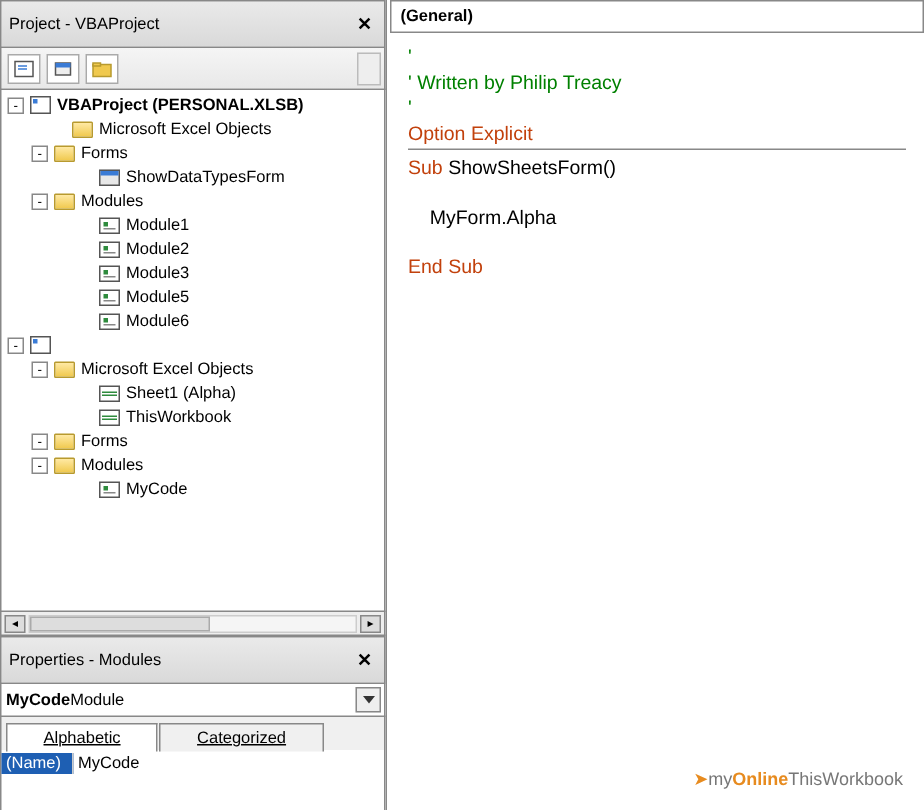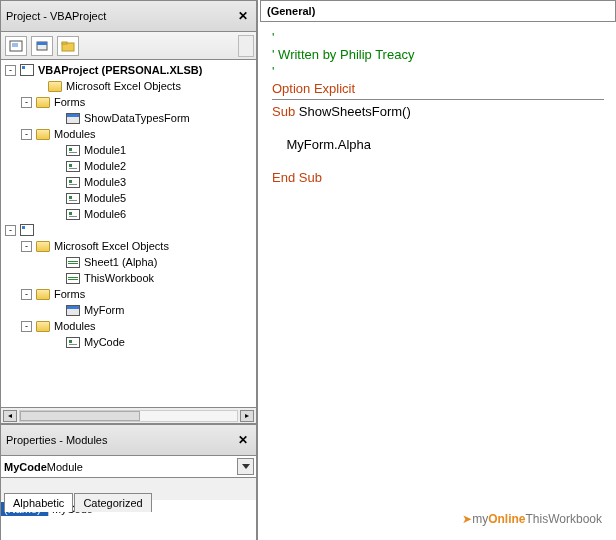--- a/index.html
+++ b/index.html
@@ -46,21 +46,21 @@
 .hbtn{width:14px;height:12px;border:1px solid #888;background:#ddd;display:flex;align-items:center;justify-content:center;font-size:8px;}
 .htrack{flex:1;margin:0 2px;height:12px;background:#f5f5f5;border:1px solid #ccc;position:relative;}
 .hthumb{position:absolute;left:0;top:0;height:10px;width:120px;background:#ddd;border:1px solid #aaa;}
 
 
 .props { }
 .prop-combo { height:22px; border:1px solid #888; border-top:none; display:flex; align-items:center; padding:0 3px; font-size:11px; position:relative; background:#fff;}
 .combo-arrow{position:absolute;right:2px;top:2px;width:17px;height:17px;background:#eee;border:1px solid #888;display:flex;align-items:center;justify-content:center;}
 .combo-arrow:after{content:"";border-left:4px solid transparent;border-right:4px solid transparent;border-top:5px solid #333;}
 .prop-tabs { height:22px; border-left:1px solid #888; border-right:1px solid #888; display:flex; align-items:flex-end; background:#f0f0f0; padding-left:3px; gap:1px;}
-.tab{font-size:11px;padding:3px 8px;background:#fff;border:1px solid #888;border-bottom:none;position:relative;top:12px;}
+.tab{font-size:11px;padding:3px 24px;background:#fff;border:1px solid #888;border-bottom:none;position:relative;top:1px;text-decoration:underline;}
 .tab.inactive{background:#f0f0f0;}
 .prop-grid { border:1px solid #888; border-top:none; height:42px; font-size:11px; background:#fff;}
 .prow{display:flex;height:18px;align-items:center;}
 .pcell1{width:48px;padding:1px 3px;border-right:1px solid #ccc;}
 .pcell2{flex:1;padding:1px 3px;}
 .sel{background:#1e5fb3;color:#fff;}
 
 
 .code-panel { position:absolute; left:258px; top:0; right:0; bottom:0; border-left:2px solid #fff;}
 .combo-row { height:22px; border:1px solid #888; background:#fff; display:flex; align-items:center; padding:0 6px; font-size:11px; position:relative;}
@@ -225,28 +225,20 @@
       </div>
     <div class="node">
         <span class="indent" style="width:18px"></span>
         <span class="toggle">-</span>
         <span class="icon">
           <span class="folder"></span>
         </span>
         <span class="label">Forms</span>
       </div>
     <div class="node">
-        <span class="indent" style="width:48px"></span>
-        <span class="toggle-empty"></span>
-        <span class="icon">
-          <span class="frm"></span>
-        </span>
-        <span class="label">MyForm</span>
-      </div>
-    <div class="node">
         <span class="indent" style="width:18px"></span>
         <span class="toggle">-</span>
         <span class="icon">
           <span class="folder"></span>
         </span>
         <span class="label">Modules</span>
       </div>
     <div class="node">
         <span class="indent" style="width:48px"></span>
         <span class="toggle-empty"></span>

